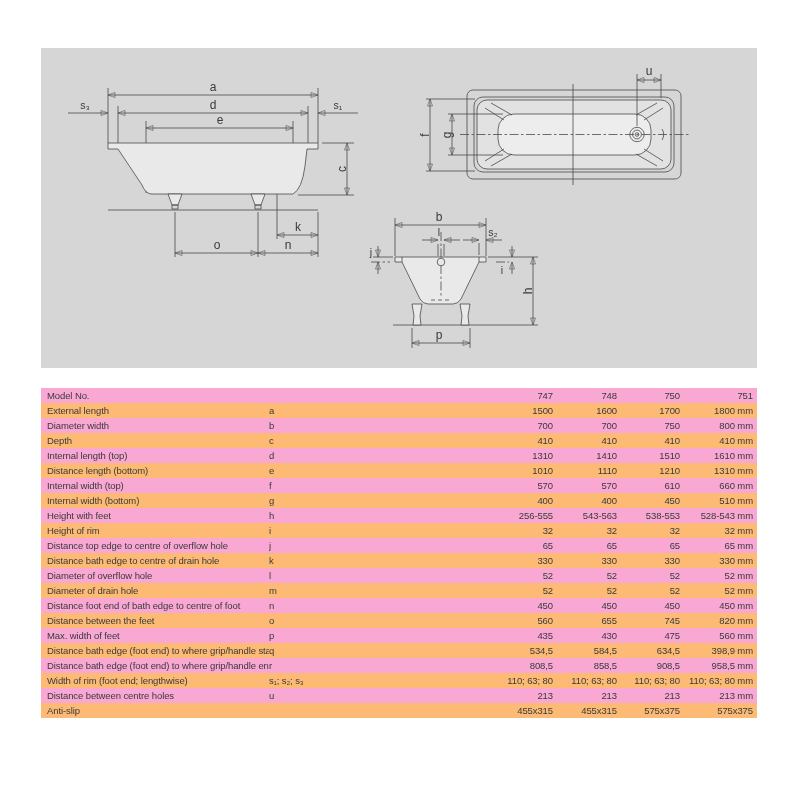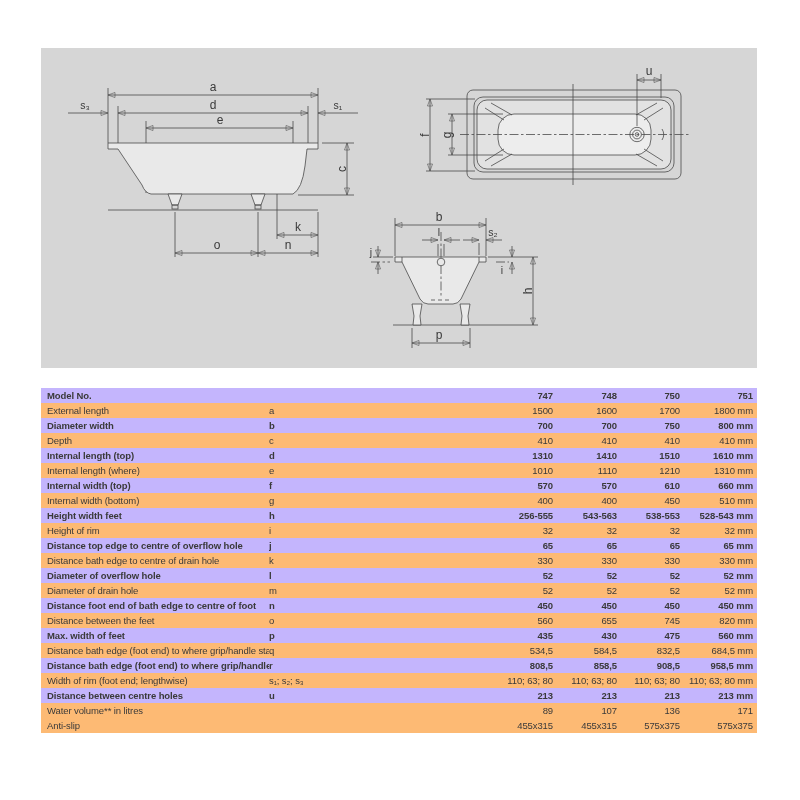--- a/index.html
+++ b/index.html
@@ -26,21 +26,21 @@
     fill:#3a3a3a;stroke:none;font-size:12px;
     font-family:"Liberation Sans","DejaVu Sans",sans-serif;
   }
   svg text.sm{font-size:10.5px;}
   
   .spec-table{
     position:absolute;left:41px;top:388px;width:716px;
     font-size:9.5px;letter-spacing:-0.1px;color:#3a3a3a;
   }
   .row{display:flex;height:15px;align-items:center;background:#fdba74;}
-  .row.shaded{background:#c4b5fd;font-weight:bold;}
+  .row.shaded{background:#f9a8d4;}
   .c-label{width:222px;padding-left:6px;overflow:hidden;white-space:nowrap;}
   .c-sym{width:120px;overflow:hidden;white-space:nowrap;}
   .c-val{text-align:right;white-space:nowrap;}
   .c-v1{width:164px;}
   .c-v2{width:64px;}
   .c-v3{width:63px;}
   .c-v4{width:73px;padding-right:4px;}
 </style>
 </head>
 <body>
@@ -234,21 +234,21 @@
   </div>
       <div class="row shaded">
     <div class="c-label">Internal length (top)</div>
     <div class="c-sym">d</div>
     <div class="c-val c-v1">1310</div>
     <div class="c-val c-v2">1410</div>
     <div class="c-val c-v3">1510</div>
     <div class="c-val c-v4">1610 mm</div>
   </div>
       <div class="row">
-    <div class="c-label">Internal length (where)</div>
+    <div class="c-label">Distance length (bottom)</div>
     <div class="c-sym">e</div>
     <div class="c-val c-v1">1010</div>
     <div class="c-val c-v2">1110</div>
     <div class="c-val c-v3">1210</div>
     <div class="c-val c-v4">1310 mm</div>
   </div>
       <div class="row shaded">
     <div class="c-label">Internal width (top)</div>
     <div class="c-sym">f</div>
     <div class="c-val c-v1">570</div>
@@ -258,21 +258,21 @@
   </div>
       <div class="row">
     <div class="c-label">Internal width (bottom)</div>
     <div class="c-sym">g</div>
     <div class="c-val c-v1">400</div>
     <div class="c-val c-v2">400</div>
     <div class="c-val c-v3">450</div>
     <div class="c-val c-v4">510 mm</div>
   </div>
       <div class="row shaded">
-    <div class="c-label">Height width feet</div>
+    <div class="c-label">Height with feet</div>
     <div class="c-sym">h</div>
     <div class="c-val c-v1">256-555</div>
     <div class="c-val c-v2">543-563</div>
     <div class="c-val c-v3">538-553</div>
     <div class="c-val c-v4">528-543 mm</div>
   </div>
       <div class="row">
     <div class="c-label">Height of rim</div>
     <div class="c-sym">i</div>
     <div class="c-val c-v1">32</div>
@@ -334,22 +334,22 @@
     <div class="c-val c-v1">435</div>
     <div class="c-val c-v2">430</div>
     <div class="c-val c-v3">475</div>
     <div class="c-val c-v4">560 mm</div>
   </div>
       <div class="row">
     <div class="c-label">Distance bath edge (foot end) to where grip/handle starts</div>
     <div class="c-sym">q</div>
     <div class="c-val c-v1">534,5</div>
     <div class="c-val c-v2">584,5</div>
-    <div class="c-val c-v3">832,5</div>
-    <div class="c-val c-v4">684,5 mm</div>
+    <div class="c-val c-v3">634,5</div>
+    <div class="c-val c-v4">398,9 mm</div>
   </div>
       <div class="row shaded">
     <div class="c-label">Distance bath edge (foot end) to where grip/handle ends</div>
     <div class="c-sym">r</div>
     <div class="c-val c-v1">808,5</div>
     <div class="c-val c-v2">858,5</div>
     <div class="c-val c-v3">908,5</div>
     <div class="c-val c-v4">958,5 mm</div>
   </div>
       <div class="row">
@@ -362,28 +362,20 @@
   </div>
       <div class="row shaded">
     <div class="c-label">Distance between centre holes</div>
     <div class="c-sym">u</div>
     <div class="c-val c-v1">213</div>
     <div class="c-val c-v2">213</div>
     <div class="c-val c-v3">213</div>
     <div class="c-val c-v4">213 mm</div>
   </div>
       <div class="row">
-    <div class="c-label">Water volume** in litres</div>
-    <div class="c-sym"></div>
-    <div class="c-val c-v1">89</div>
-    <div class="c-val c-v2">107</div>
-    <div class="c-val c-v3">136</div>
-    <div class="c-val c-v4">171</div>
-  </div>
-      <div class="row">
     <div class="c-label">Anti-slip</div>
     <div class="c-sym"></div>
     <div class="c-val c-v1">455x315</div>
     <div class="c-val c-v2">455x315</div>
     <div class="c-val c-v3">575x375</div>
     <div class="c-val c-v4">575x375</div>
   </div>
     </div>
 
 </div>

